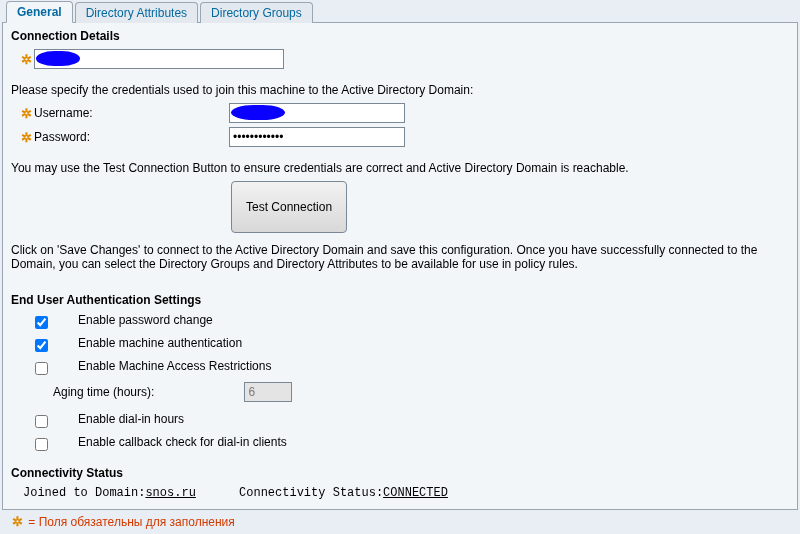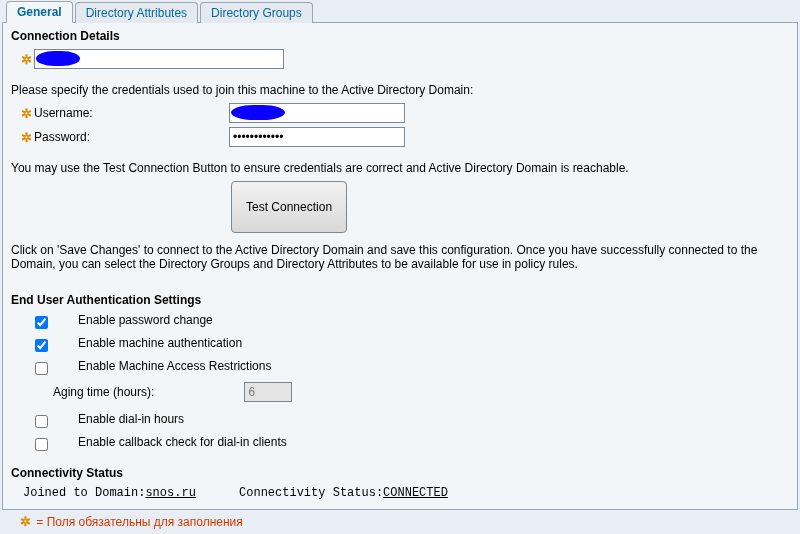--- a/index.html
+++ b/index.html
@@ -113,21 +113,21 @@
     color: #7a7a7a;
     width: 48px;
     margin-left: 90px;
   }
   .status-row {
     margin: 2px 0 0 12px;
     font-family: Liberation Mono, monospace;
   }
   .status-row .u { text-decoration: underline; }
   .footer {
-    margin: 4px 0 0 20px;
+    margin: 4px 0 0 12px;
     color: #d33a00;
     font-size: 12px;
   }
   .footer .req { color: #e08a00; }
 </style>
 </head>
 <body>
 
 <div class="tabs">
   <div class="tab active">General</div>

